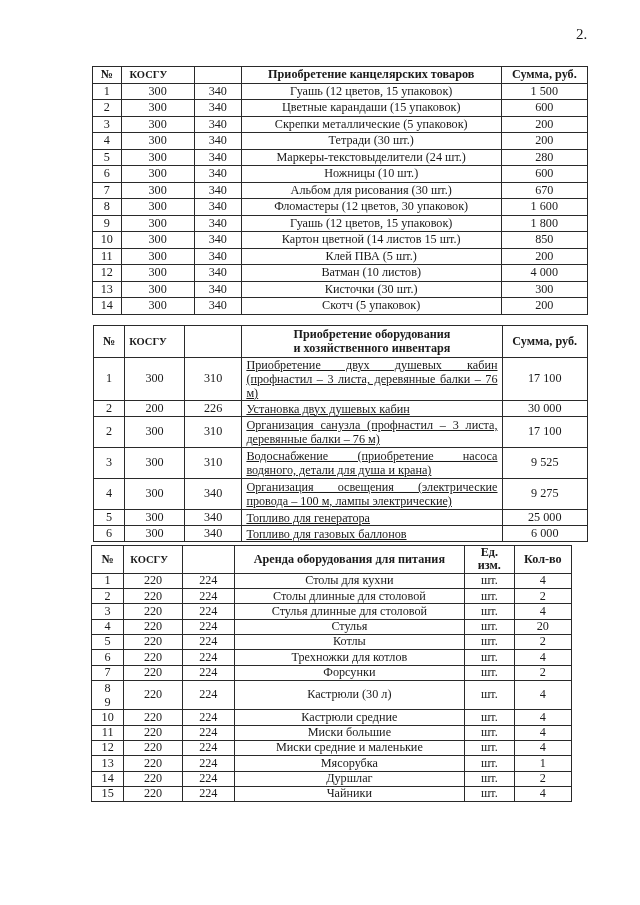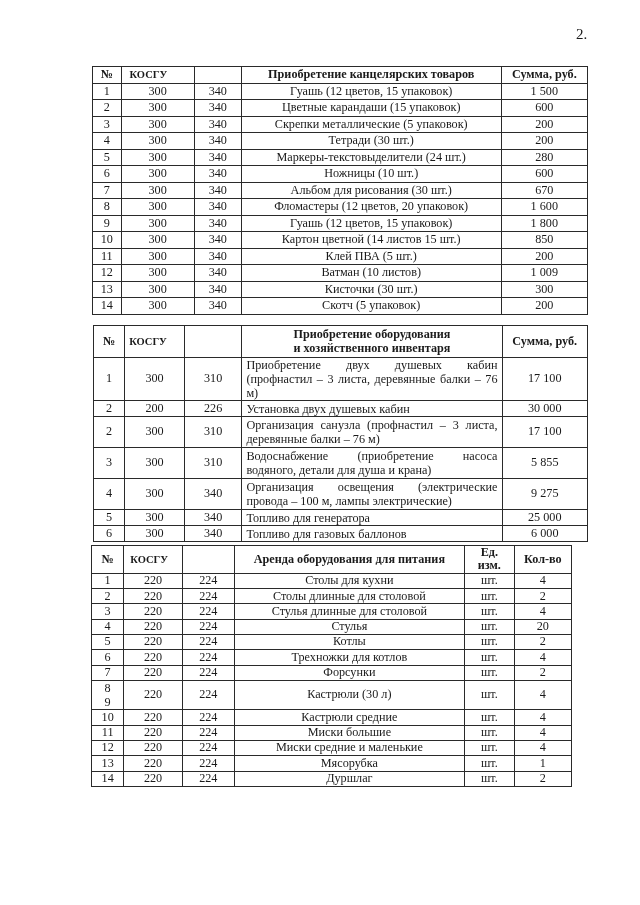--- a/index.html
+++ b/index.html
@@ -4,21 +4,21 @@
 <style>
   html, body { margin: 0; padding: 0; background: #ffffff; }
   body { width: 640px; height: 905px; position: relative; overflow: hidden;
          font-family: "Liberation Serif", "DejaVu Serif", serif; color: #1a1a1a; }
   .page-num { position: absolute; left: 576px; top: 26px; font-size: 15px; }
   table { position: absolute; border-collapse: collapse; font-size: 12.2px; line-height: 1.1; }
   td, th { border: 1px solid #2a2a2a; padding: 0 4px; }
   th { font-weight: bold; text-align: center; font-size: 12.2px; }
   .c { text-align: center; }
   .l { text-align: center; }
-  .j { text-align: justify; }
+  .j { text-align: justify; text-decoration: underline; }
 
   
   #t1 { left: 92px; top: 66px; width: 496px; }
   #t1 tr { height: 16.5px; }
   #t1 .w1 { width: 21px; } #t1 .w2 { width: 65px; } #t1 .w3 { width: 42px; } #t1 .w4 { width: 283px; margin-top: 16px; } #t1 .w5 { width: 85px; }
   #t1 th.kosgu { font-size: 10.5px; text-align: left; padding-left: 8px; }
 
   
   #t2 { left: 93px; top: 325px; width: 495px; }
   #t2 tr.h { height: 32px; }
@@ -98,21 +98,21 @@
         <td class="c">7</td>
         <td class="c">300</td>
         <td class="c">340</td>
         <td class="l">Альбом для рисования (30 шт.)</td>
         <td class="c">670</td>
       </tr>
       <tr>
         <td class="c">8</td>
         <td class="c">300</td>
         <td class="c">340</td>
-        <td class="l">Фломастеры (12 цветов, 20 упаковок)</td>
+        <td class="l">Фломастеры (12 цветов, 30 упаковок)</td>
         <td class="c">1 600</td>
       </tr>
       <tr>
         <td class="c">9</td>
         <td class="c">300</td>
         <td class="c">340</td>
         <td class="l">Гуашь (12 цветов, 15 упаковок)</td>
         <td class="c">1 800</td>
       </tr>
       <tr>
@@ -127,21 +127,21 @@
         <td class="c">300</td>
         <td class="c">340</td>
         <td class="l">Клей ПВА (5 шт.)</td>
         <td class="c">200</td>
       </tr>
       <tr>
         <td class="c">12</td>
         <td class="c">300</td>
         <td class="c">340</td>
         <td class="l">Ватман (10 листов)</td>
-        <td class="c">1 009</td>
+        <td class="c">4 000</td>
       </tr>
       <tr>
         <td class="c">13</td>
         <td class="c">300</td>
         <td class="c">340</td>
         <td class="l">Кисточки (30 шт.)</td>
         <td class="c">300</td>
       </tr>
       <tr>
         <td class="c">14</td>
@@ -186,21 +186,21 @@
         <td class="c">300</td>
         <td class="c">310</td>
         <td class="j desc">Организация санузла (профнастил – 3 листа, деревянные балки – 76 м)</td>
         <td class="c">17 100</td>
       </tr>
       <tr class="r2">
         <td class="c">3</td>
         <td class="c">300</td>
         <td class="c">310</td>
         <td class="j desc">Водоснабжение (приобретение насоса водяного, детали для душа и крана)</td>
-        <td class="c">5 855</td>
+        <td class="c">9 525</td>
       </tr>
       <tr class="r2">
         <td class="c">4</td>
         <td class="c">300</td>
         <td class="c">340</td>
         <td class="j desc">Организация освещения (электрические провода – 100 м, лампы электрические)</td>
         <td class="c">9 275</td>
       </tr>
       <tr class="r1">
         <td class="c">5</td>
@@ -328,14 +328,22 @@
         <td class="c">1</td>
       </tr>
       <tr>
         <td class="c">14</td>
         <td class="c">220</td>
         <td class="c">224</td>
         <td class="l">Дуршлаг</td>
         <td class="c">шт.</td>
         <td class="c">2</td>
       </tr>
+      <tr>
+        <td class="c">15</td>
+        <td class="c">220</td>
+        <td class="c">224</td>
+        <td class="l">Чайники</td>
+        <td class="c">шт.</td>
+        <td class="c">4</td>
+      </tr>
     </tbody>
 </table>
 
 </body></html>

